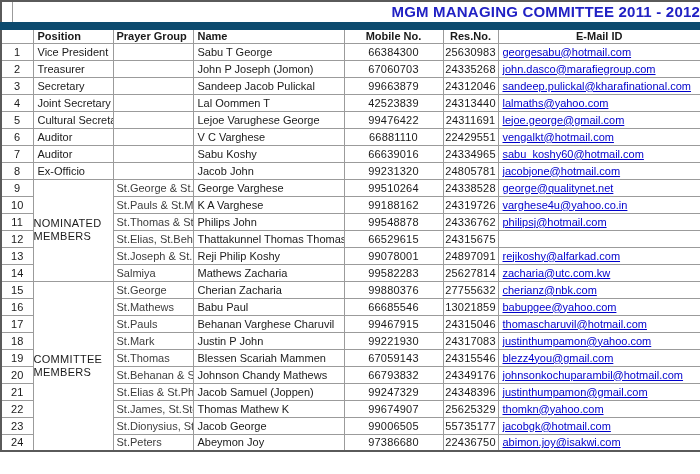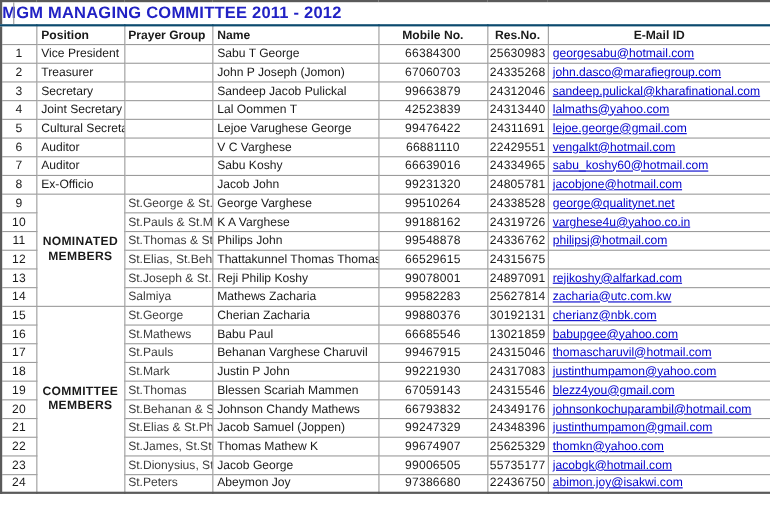--- a/index.html
+++ b/index.html
@@ -12,37 +12,37 @@
   table.sheet{
     width:700px;border-collapse:collapse;table-layout:fixed;
     border:2px solid #5a5a5a;background:#fff;
   }
   td{
     border:1px solid #9b9b9b;
     overflow:hidden;vertical-align:middle;
     white-space:nowrap;
   }
   tr.title-row td{
-    height:20px;border-bottom:2px solid #0c4a6e;position:relative;
-    text-align:left;
+    height:20px;border-bottom:8px solid #0c4a6e;position:relative;
+    text-align:right;
   }
   .title-text{
     color:var(--title-color);font-weight:bold;font-size:15px;line-height:20px;
     letter-spacing:0.2px;
   }
   .title-tick{position:absolute;left:10px;top:0;bottom:0;width:1px;background:#9b9b9b;}
   tr.header-row td{height:17px;font-weight:bold;font-size:11px;margin-top:20px;}
   tr.data-row td{height:17px;font-size:11px;}
   .pad{padding-left:4px;}
   .center{text-align:center;}
   .small-h{font-size:7px;padding-left:3px;}
   .prayer-cell{font-size:6.8px;color:#3d3d3d;padding-left:3px;}
   .group-cell{
-    text-align:center;font-size:11px;line-height:13px;
-    white-space:normal;vertical-align:middle;letter-spacing:0.3px;font-weight:bold;
+    font-size:11px;line-height:13px;
+    white-space:normal;vertical-align:middle;letter-spacing:0.3px;
   }
   .email-cell{padding-left:4px;}
   .email-link{
     color:var(--link-color);text-decoration:underline;font-size:11px;cursor:pointer;
   }
   .num{letter-spacing:0.2px;}
 </style>
 </head>
 <body>
 
@@ -192,21 +192,21 @@
         <td class="center num">99582283</td>
         <td class="center num">25627814</td>
         <td class="email-cell"><span class="email-link">zacharia@utc.com.kw</span></td>
       </tr>
       <tr class="data-row">
         <td class="center num">15</td>
         <td class="group-cell" rowspan="10">COMMITTEE MEMBERS</td>
         <td class="prayer-cell">St.George</td>
         <td class="pad">Cherian Zacharia</td>
         <td class="center num">99880376</td>
-        <td class="center num">30192131</td>
+        <td class="center num">27755632</td>
         <td class="email-cell"><span class="email-link">cherianz@nbk.com</span></td>
       </tr>
       <tr class="data-row">
         <td class="center num">16</td>
         <td class="prayer-cell">St.Mathews</td>
         <td class="pad">Babu Paul</td>
         <td class="center num">66685546</td>
         <td class="center num">13021859</td>
         <td class="email-cell"><span class="email-link">babupgee@yahoo.com</span></td>
       </tr>

